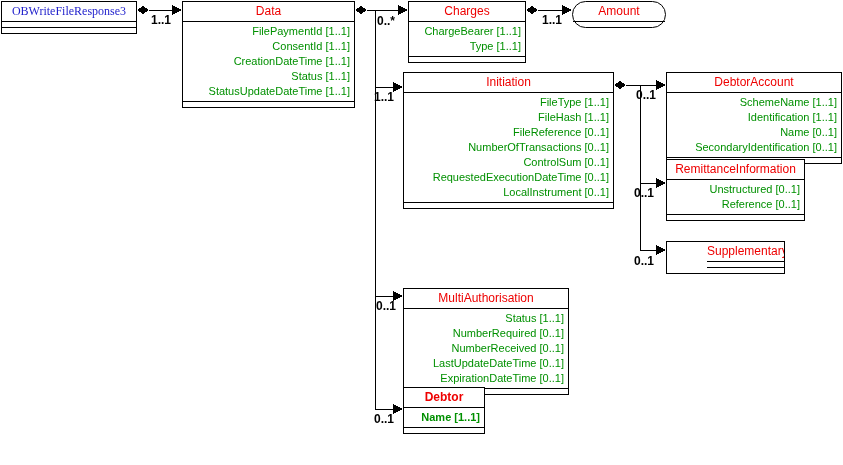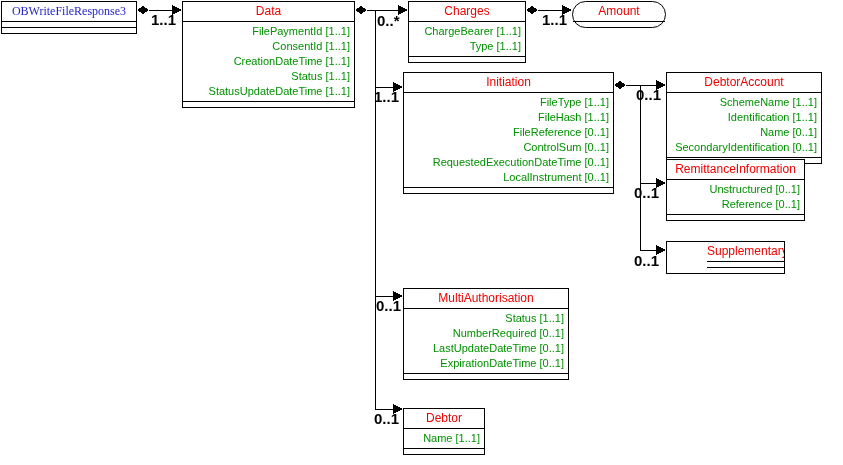--- a/index.html
+++ b/index.html
@@ -24,21 +24,21 @@
     height:19px;line-height:19px;text-align:center;font-size:12px;
     color:var(--class_title);border-bottom:1px solid var(--connector);
     white-space:nowrap;overflow:hidden;
   }
   .root .uml-title{color:var(--root_title);}
   .uml-attrs{padding:2px 4px;border-bottom:1px solid var(--connector);}
   .attr{font-size:11px;line-height:15px;color:var(--attribute_text);white-space:nowrap;text-align:right;}
   .uml-foot{height:5px;}
   .uml-foot.mid{border-bottom:1px solid var(--connector);}
   .mult{
-    position:absolute;font-size:15px;font-weight:bold;color:#000;
+    position:absolute;font-size:12px;font-weight:bold;color:#000;
     line-height:10px;white-space:nowrap;
   }
   svg line{stroke:var(--connector);stroke-width:1;}
   svg polygon{fill:var(--connector);}
 </style>
 </head>
 <body>
 
 <div class="canvas">
 
@@ -120,28 +120,29 @@
     <div class="uml-title">Amount</div>
     <div class="uml-foot"></div>
   </div>
 
   <div class="uml-class" style="left:403px;top:72px;width:211px;">
     <div class="uml-title">Initiation</div>
     <div class="uml-attrs">
       <div class="attr">FileType [1..1]</div>
       <div class="attr">FileHash [1..1]</div>
       <div class="attr">FileReference [0..1]</div>
+      <div class="attr">NumberOfTransactions [0..1]</div>
       <div class="attr">ControlSum [0..1]</div>
       <div class="attr">RequestedExecutionDateTime [0..1]</div>
       <div class="attr">LocalInstrument [0..1]</div>
     </div>
     <div class="uml-foot"></div>
   </div>
 
-  <div class="uml-class" style="left:666px;top:72px;width:156px;">
+  <div class="uml-class" style="left:666px;top:72px;width:176px;">
     <div class="uml-title">DebtorAccount</div>
     <div class="uml-attrs">
       <div class="attr">SchemeName [1..1]</div>
       <div class="attr">Identification [1..1]</div>
       <div class="attr">Name [0..1]</div>
       <div class="attr">SecondaryIdentification [0..1]</div>
     </div>
     <div class="uml-foot"></div>
   </div>
 
@@ -158,27 +159,28 @@
     <div class="uml-title">SupplementaryData</div>
     <div class="uml-foot mid"></div>
     <div class="uml-foot"></div>
   </div>
 
   <div class="uml-class" style="left:403px;top:288px;width:166px;">
     <div class="uml-title">MultiAuthorisation</div>
     <div class="uml-attrs">
       <div class="attr">Status [1..1]</div>
       <div class="attr">NumberRequired [0..1]</div>
+      <div class="attr">NumberReceived [0..1]</div>
       <div class="attr">LastUpdateDateTime [0..1]</div>
       <div class="attr">ExpirationDateTime [0..1]</div>
     </div>
     <div class="uml-foot"></div>
   </div>
 
-  <div class="uml-class" style="left:403px;top:408px;width:82px;">
+  <div class="uml-class" style="left:403px;top:387px;width:82px;font-weight:bold;">
     <div class="uml-title">Debtor</div>
     <div class="uml-attrs">
       <div class="attr">Name [1..1]</div>
     </div>
     <div class="uml-foot"></div>
   </div>
 
 </div>
 
 </body></html>

